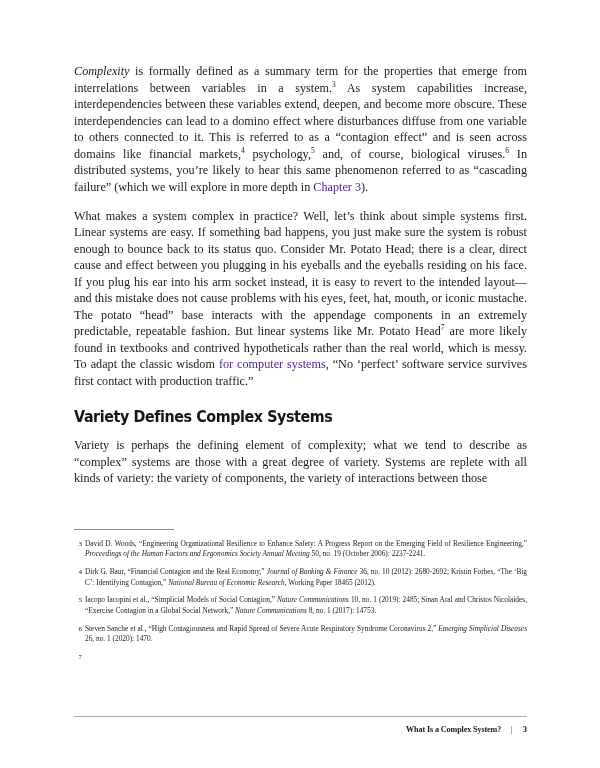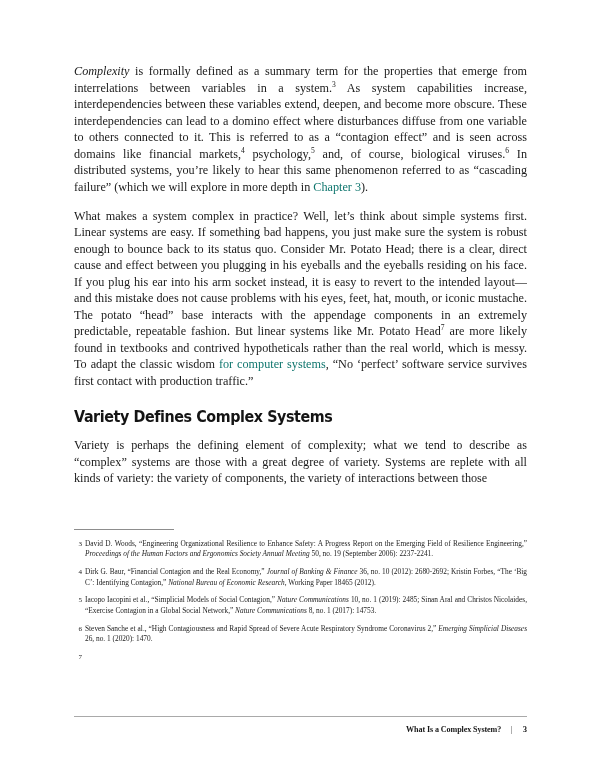--- a/index.html
+++ b/index.html
@@ -33,21 +33,21 @@
     font-size: 12.2px;
     line-height: 16.5px;
     text-align: justify;
     text-justify: inter-word;
     hyphens: none;
     color: #1b1b1b;
   }
   p.para:last-child { margin-bottom: 0; }
   .ital { font-style: italic; }
   .link {
-    color: #0f766e;
+    color: #4c1d95;
   }
   sup.fnref {
     font-size: 7.6px;
     vertical-align: super;
     line-height: 0;
   }
   h2.section-heading {
     font-family: "DejaVu Sans", "Liberation Sans", sans-serif;
     font-weight: bold;
     font-size: 15.4px;
@@ -130,21 +130,21 @@
       </div>
     <h2 class="section-heading">Variety Defines Complex Systems</h2>
     <div>
         <p class="para"><span>Variety is perhaps the defining element of complexity; what we tend to describe as “complex” systems are those with a great degree of variety. Systems are replete with all kinds of variety: the variety of components, the variety of interactions between those</span></p>
       </div>
   </div>
 
   <div class="footnotes">
     <div class="fn-rule"></div>
     <div>
-        <div class="fn"><span class="fn-num">3</span><span><span>David D. Woods, “Engineering Organizational Resilience to Enhance Safety: A Progress Report on the Emerging Field of Resilience Engineering,” </span><span class="ital">Proceedings of the Human Factors and Ergonomics Society Annual Meeting</span><span> 50, no. 19 (September 2006): 2237-2241.</span></span></div>
+        <div class="fn"><span class="fn-num">3</span><span><span>David D. Woods, “Engineering Organizational Resilience to Enhance Safety: A Progress Report on the Emerging Field of Resilience Engineering,” </span><span class="ital">Proceedings of the Human Factors and Ergonomics Society Annual Meeting</span><span> 50, no. 19 (October 2006): 2237-2241.</span></span></div>
         <div class="fn"><span class="fn-num">4</span><span><span>Dirk G. Baur, “Financial Contagion and the Real Economy,” </span><span class="ital">Journal of Banking &amp; Finance</span><span> 36, no. 10 (2012): 2680-2692; Kristin Forbes, “The ‘Big C’: Identifying Contagion,” </span><span class="ital">National Bureau of Economic Research</span><span>, Working Paper 18465 (2012).</span></span></div>
         <div class="fn"><span class="fn-num">5</span><span><span>Iacopo Iacopini et al., “Simplicial Models of Social Contagion,” </span><span class="ital">Nature Communications</span><span> 10, no. 1 (2019): 2485; Sinan Aral and Christos Nicolaides, “Exercise Contagion in a Global Social Network,” </span><span class="ital">Nature Communications</span><span> 8, no. 1 (2017): 14753.</span></span></div>
         <div class="fn"><span class="fn-num">6</span><span><span>Steven Sanche et al., “High Contagiousness and Rapid Spread of Severe Acute Respiratory Syndrome Coronavirus 2,” </span><span class="ital">Emerging Simplicial Diseases</span><span> 26, no. 1 (2020): 1470.</span></span></div>
         <div class="fn"><span class="fn-num">7</span></div>
       </div>
   </div>
 
   <div class="footer">
     <div class="footer-rule"></div>
     <div class="footer-line">

